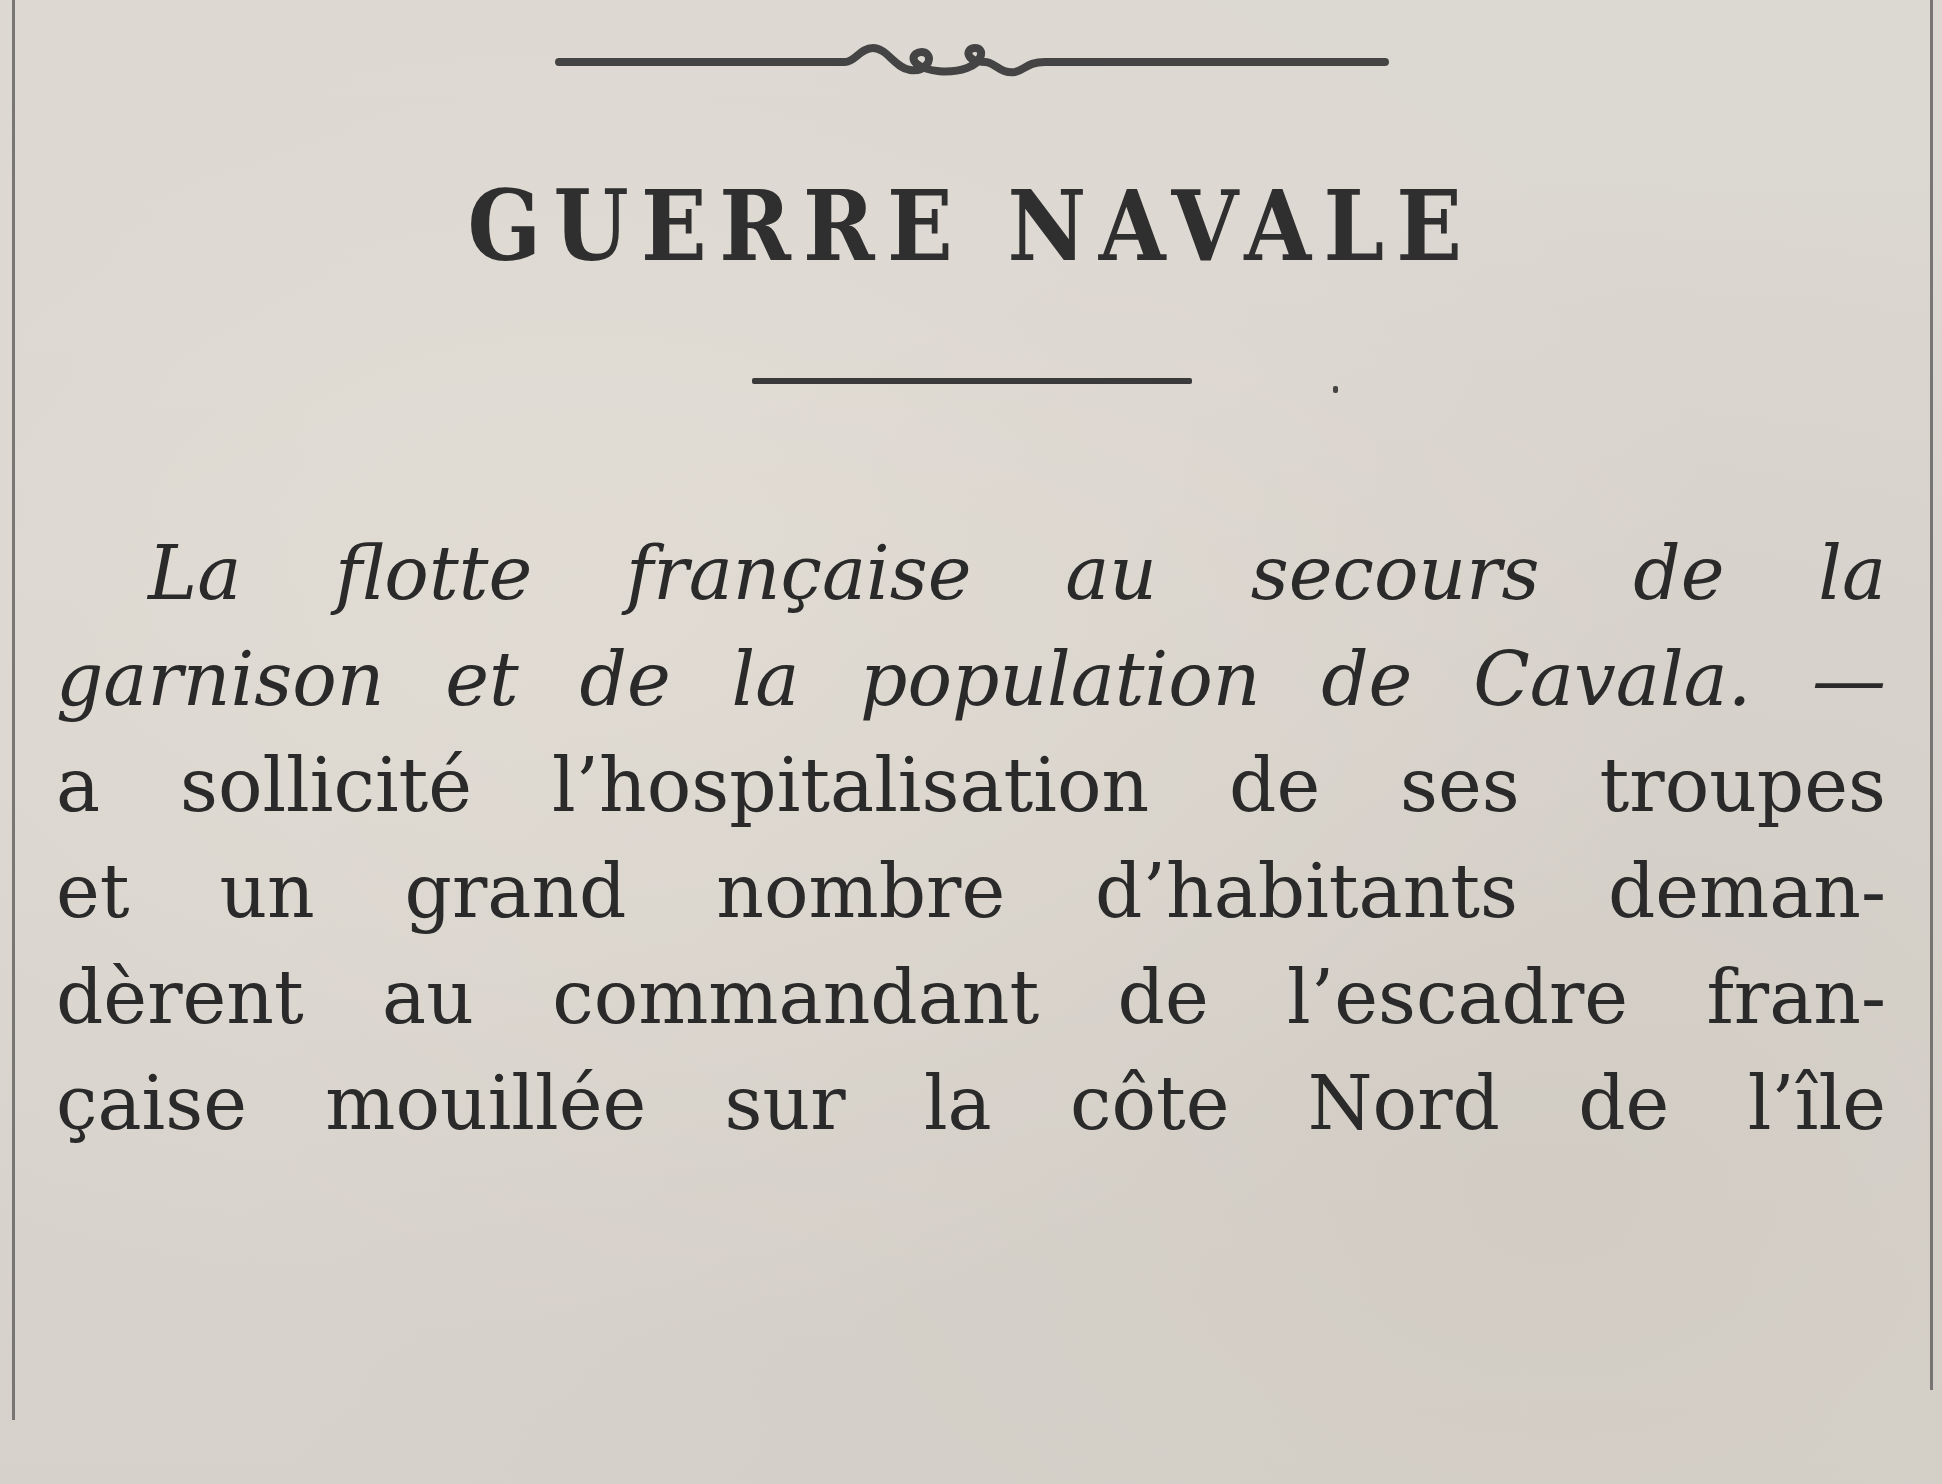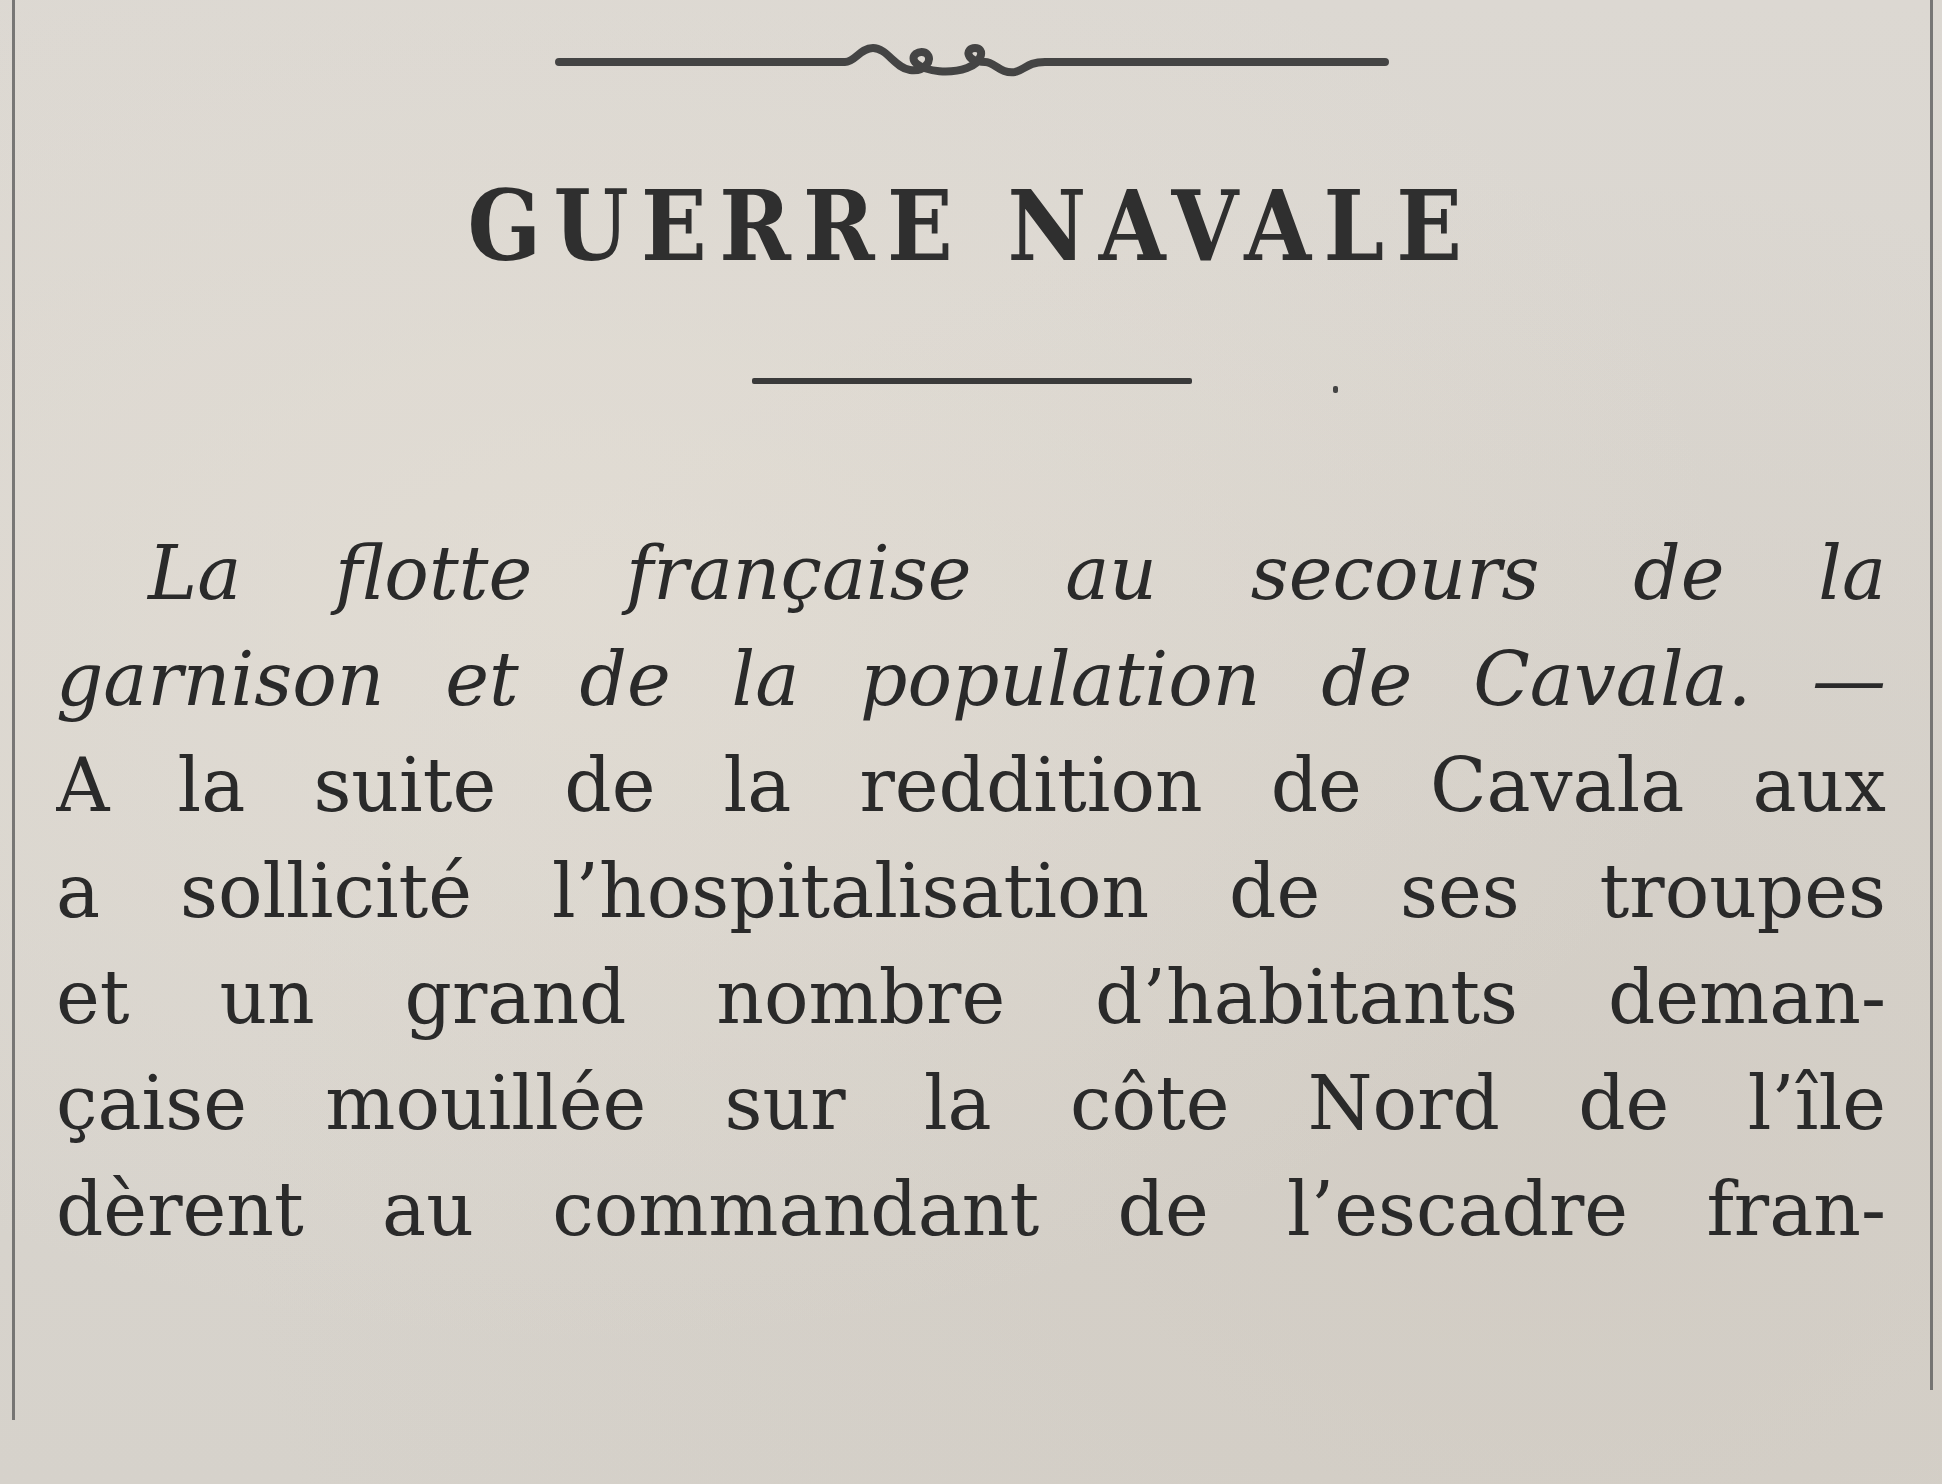--- a/index.html
+++ b/index.html
@@ -109,20 +109,19 @@
   </svg>
 
   <div class="title">GUERRE NAVALE</div>
 
   <div class="short-rule"></div>
   <div class="dot"></div>
 
   <div class="body-text">
     <span class="line italic indent"><span style="white-space: nowrap; word-spacing: 0px;">La flotte française au secours de la</span></span>
     <span class="line italic"><span style="white-space: nowrap; word-spacing: 0px;">garnison et de la population de Cavala. —</span></span>
-    <span class="line"><span style="white-space: nowrap; word-spacing: 0px;">A la suite de la reddition de Cavala aux</span></span>
     <span class="line"><span style="white-space: nowrap; word-spacing: 0px;">a sollicité l’hospitalisation de ses troupes</span></span>
     <span class="line"><span style="white-space: nowrap; word-spacing: 0px; margin-top: 20px;">et un grand nombre d’habitants deman-</span></span>
+    <span class="line"><span style="white-space: nowrap; word-spacing: 0px;">dèrent au commandant de l’escadre fran-</span></span>
     <span class="line"><span style="white-space: nowrap; word-spacing: 0px;">çaise mouillée sur la côte Nord de l’île</span></span>
-    <span class="line"><span style="white-space: nowrap; word-spacing: 0px;">dèrent au commandant de l’escadre fran-</span></span>
   </div>
 
 </div>
 
 </body></html>

